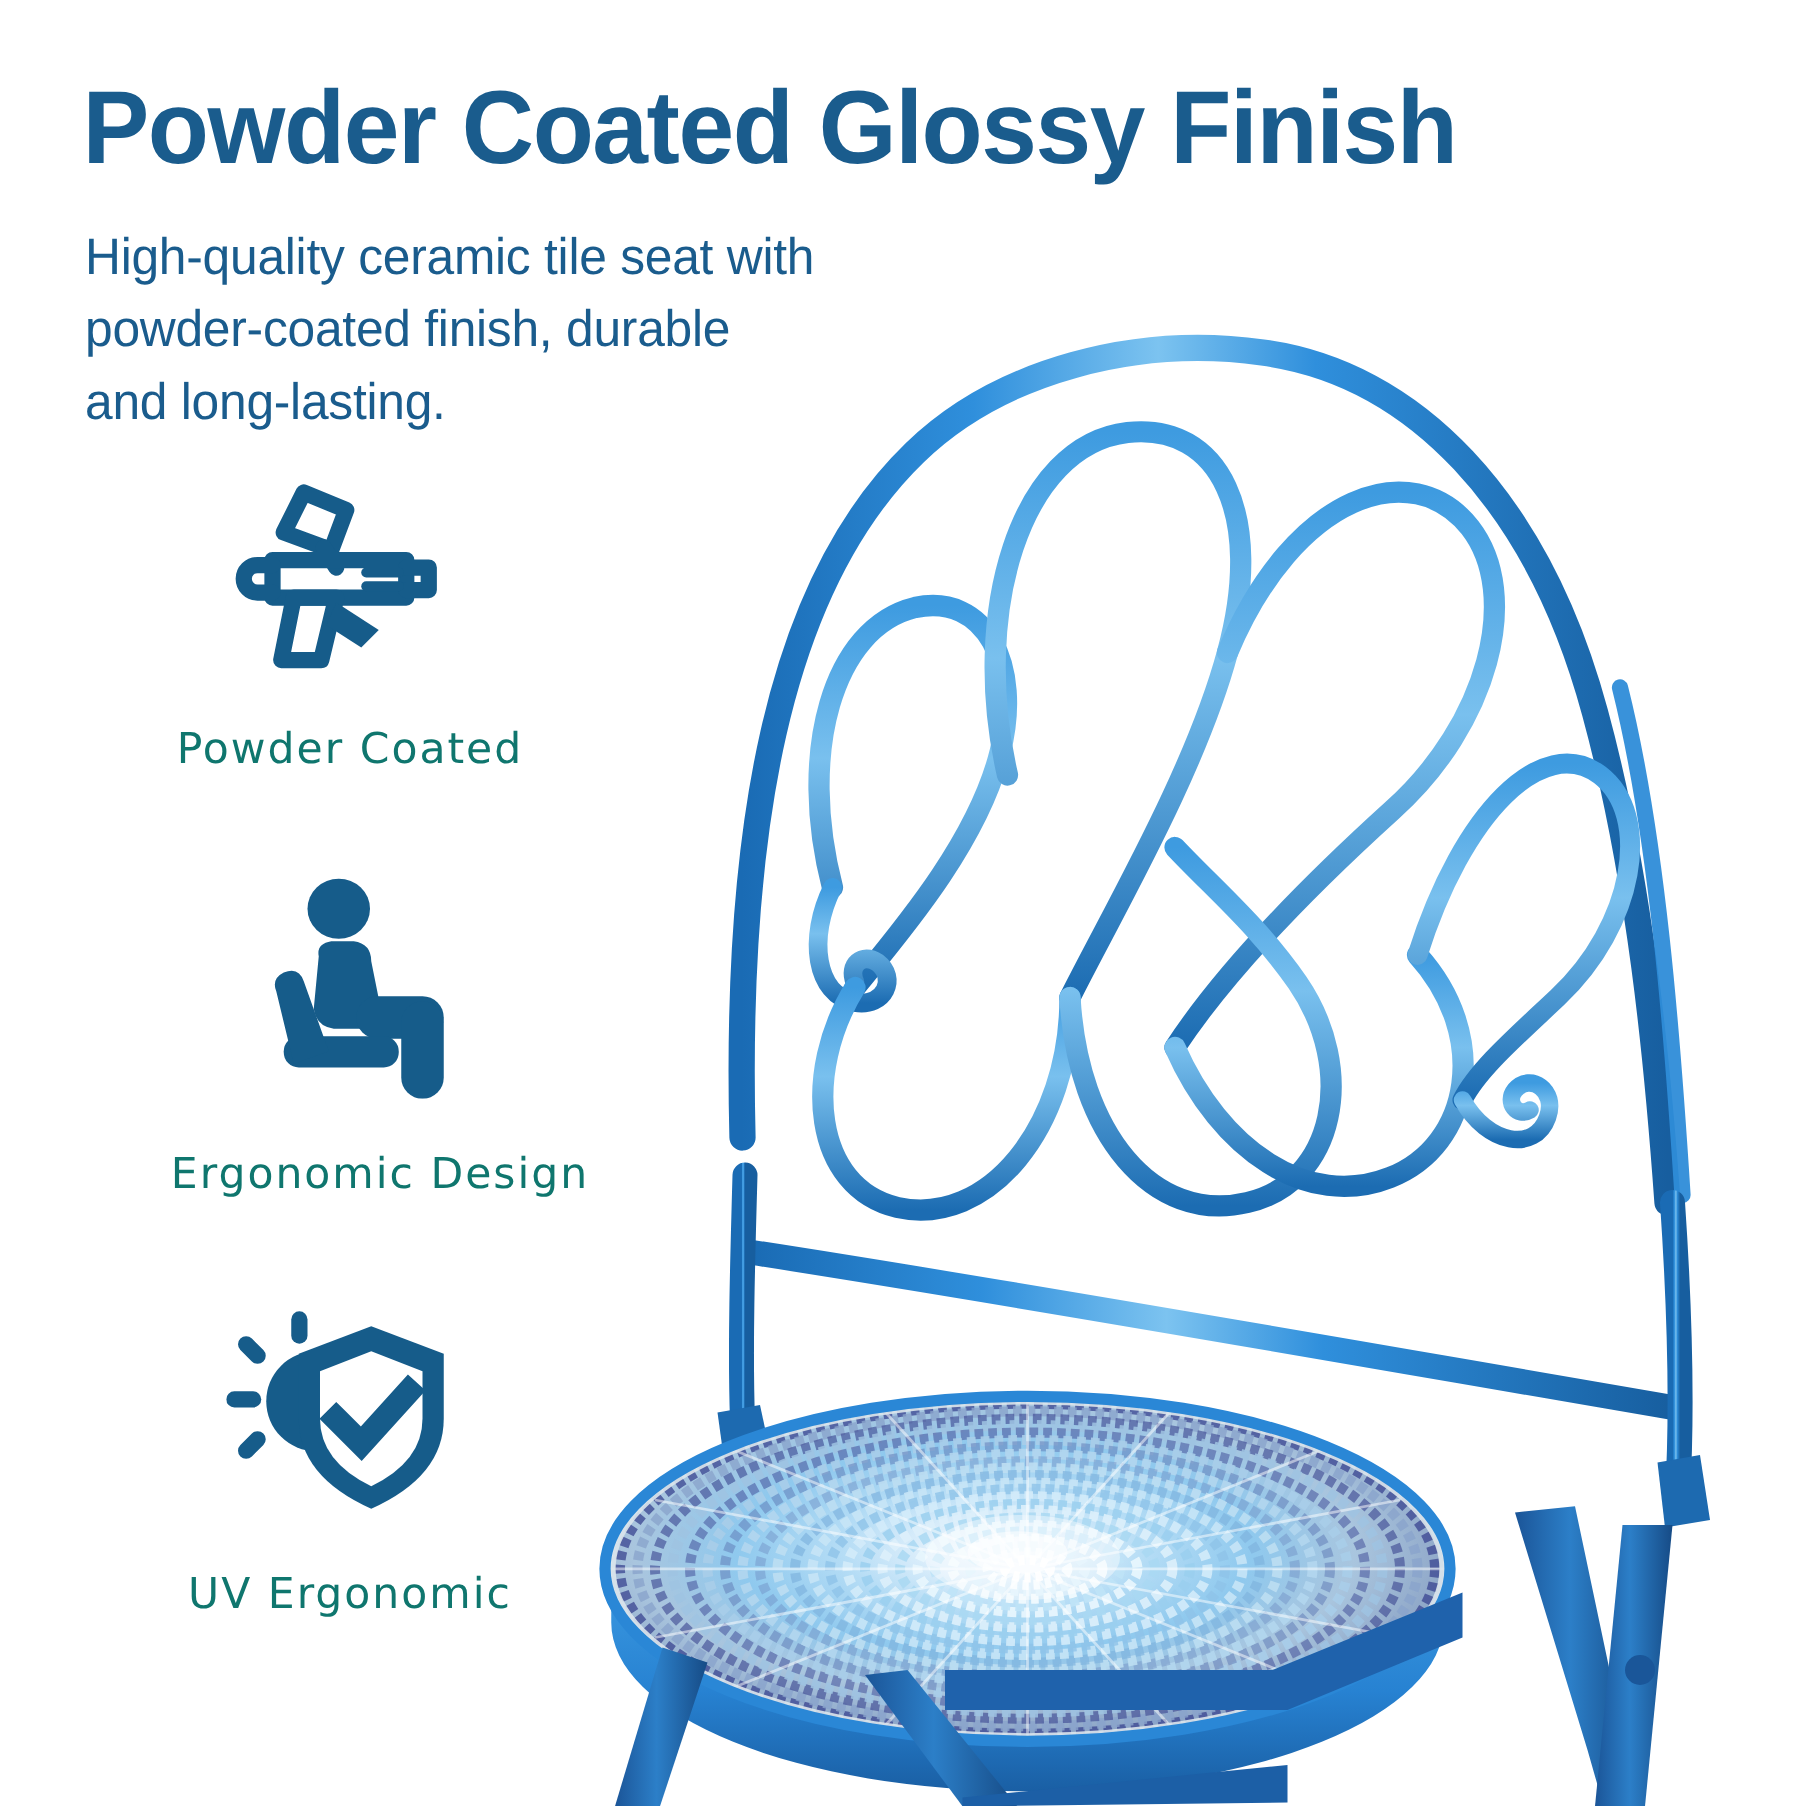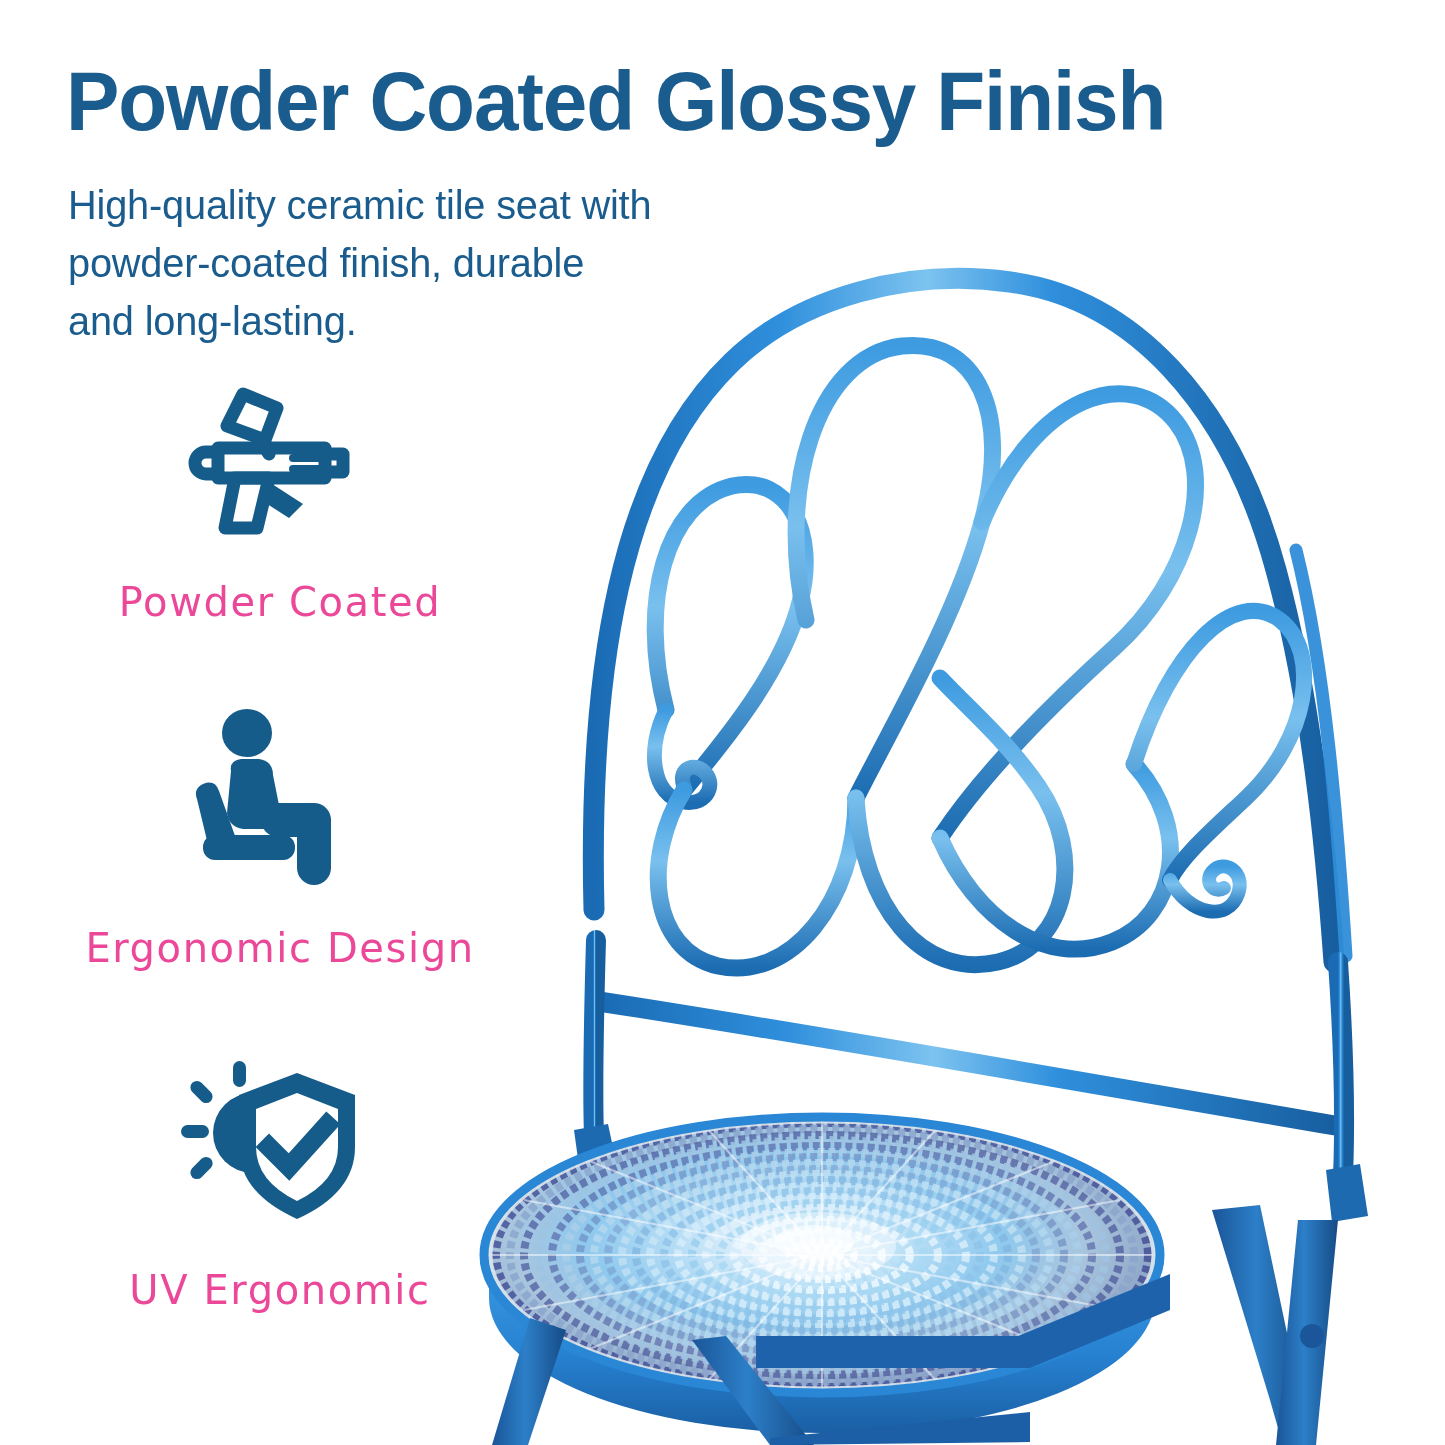--- a/index.html
+++ b/index.html
@@ -61,32 +61,32 @@
   }
   .feature-icon-wrap {
     display: block;
     margin: 0 auto;
     line-height: 0;
   }
   .feature-label {
     display: block;
     font-family: "DejaVu Sans", sans-serif;
     font-weight: 400;
-    color: #ec4899;
-    font-size: 40px;
+    color: #0f766e;
+    font-size: 34px;
     letter-spacing: 1.6px;
     white-space: nowrap;
   }
 
   
   #feature-0 { margin-top: 0px; }
   #feature-0 .feature-icon-wrap { width: 215px; height: 165px; }
   #feature-0 .feature-label { margin-top: 36px; }
 
-  #feature-1 { margin-top: 82px; }
+  #feature-1 { margin-top: 82px; margin-left: 24px; }
   #feature-1 .feature-icon-wrap { width: 190px; height: 178px; }
   #feature-1 .feature-label { margin-top: 40px; }
 
   #feature-2 { margin-top: 88px; }
   #feature-2 .feature-icon-wrap { width: 198px; height: 170px; }
   #feature-2 .feature-label { margin-top: 38px; }
 
   
   .chair-stage {
     position: absolute;

